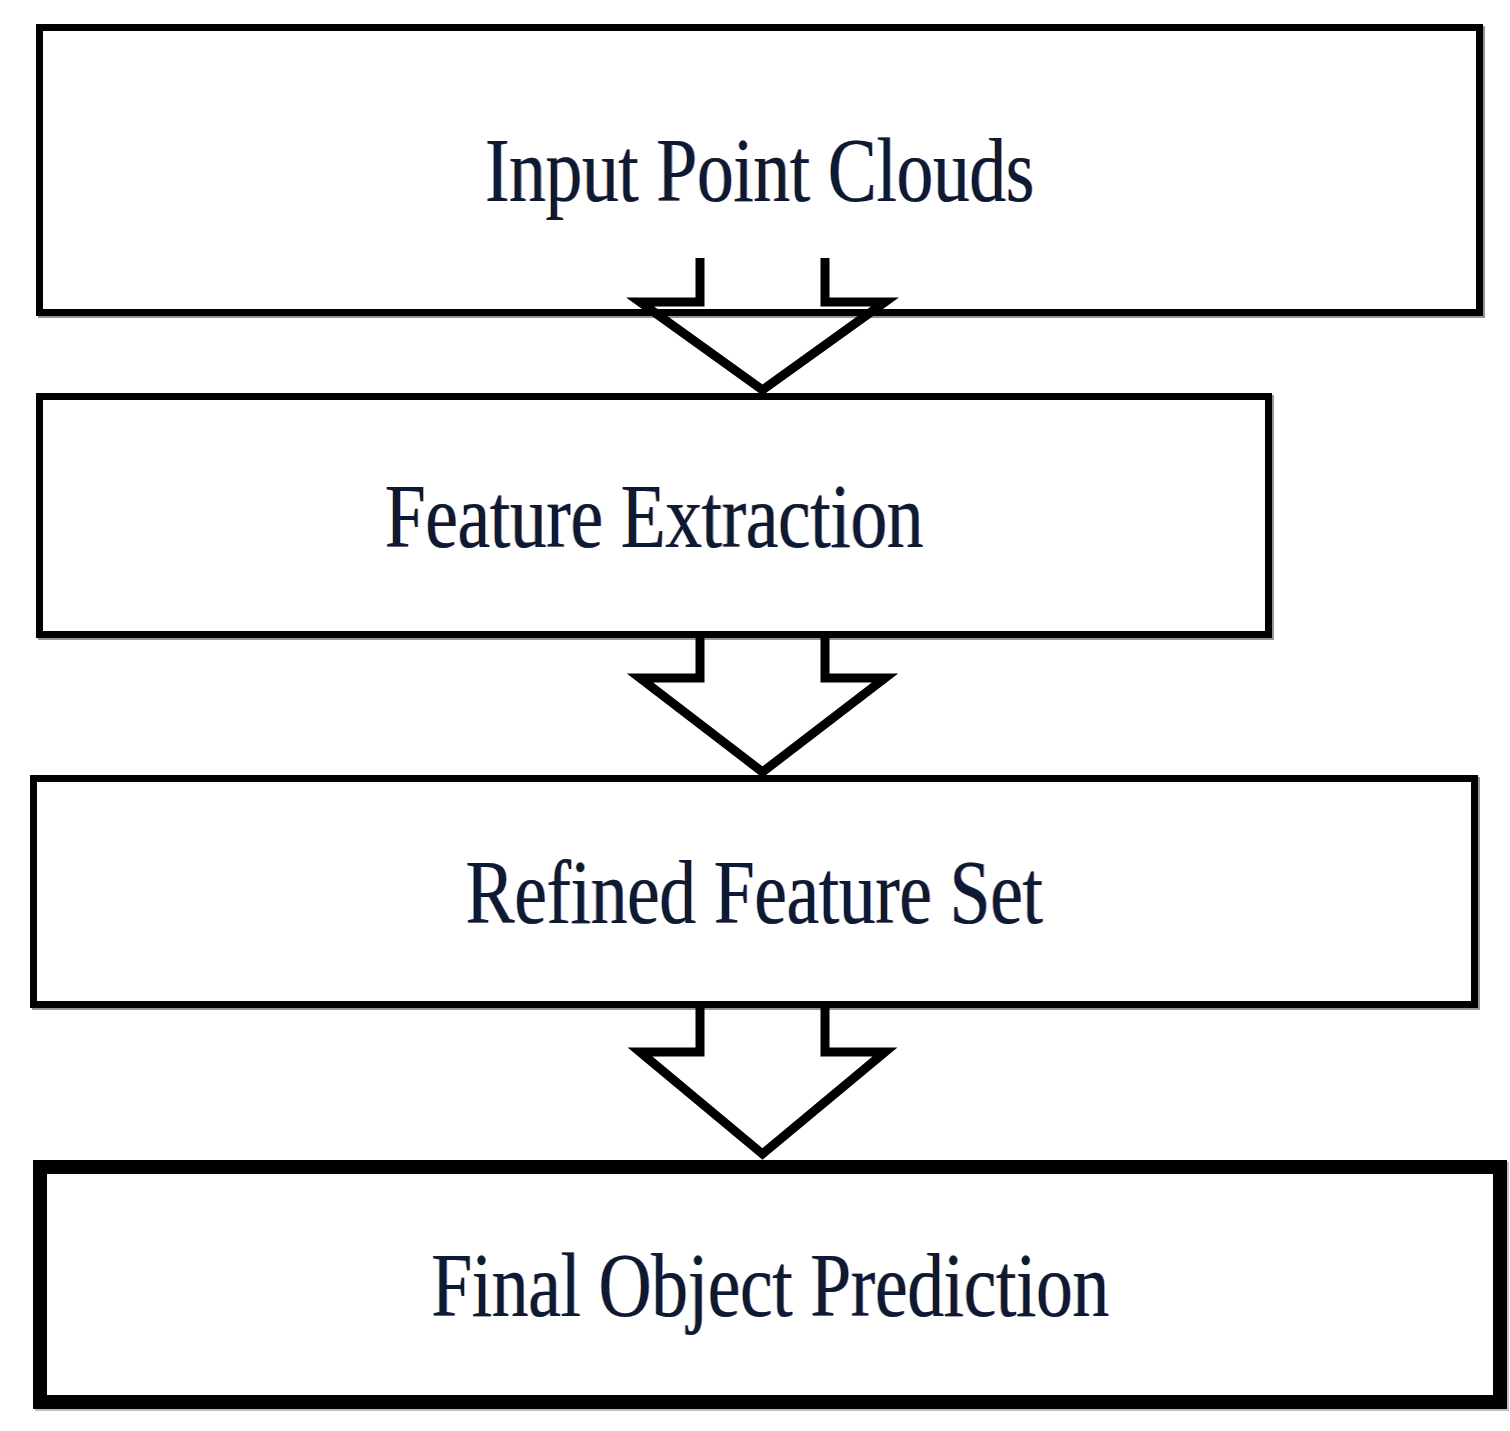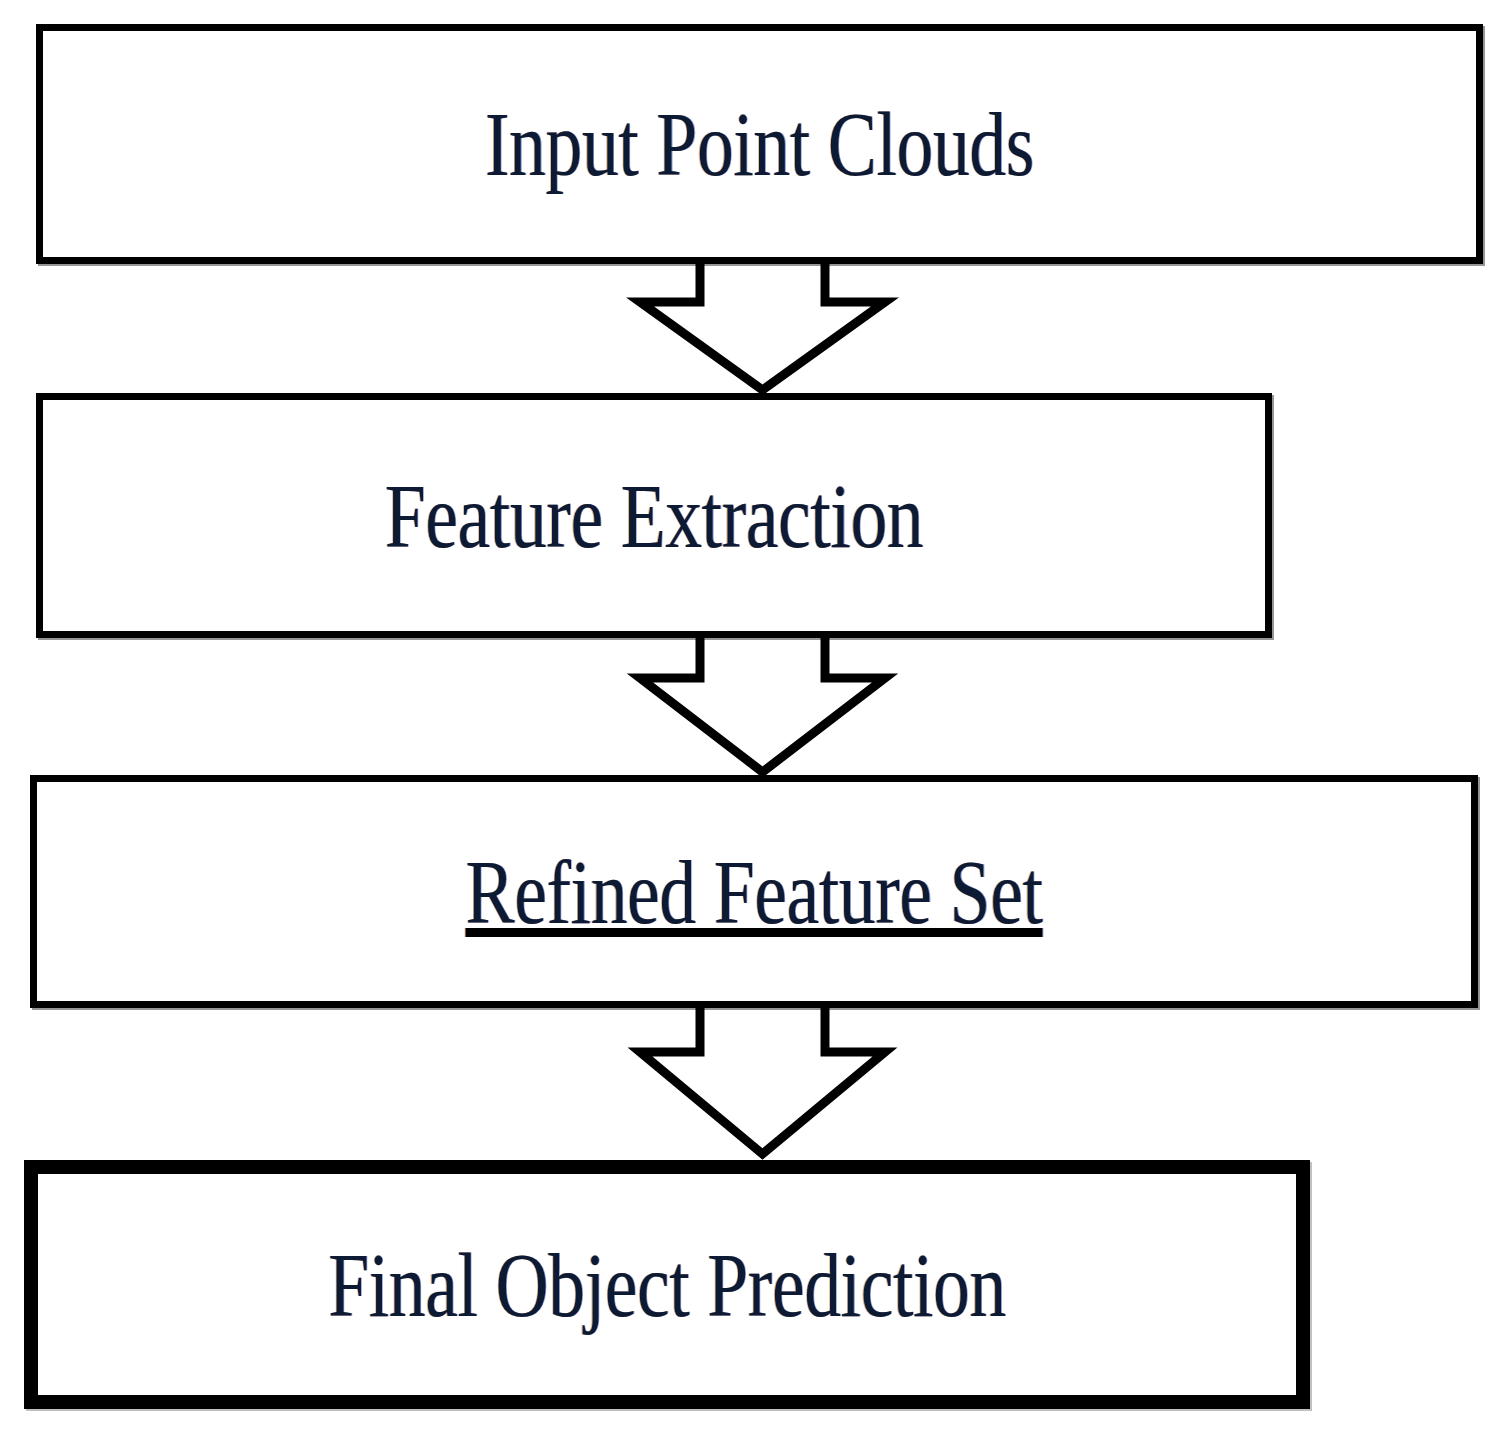--- a/index.html
+++ b/index.html
@@ -54,24 +54,24 @@
     letter-spacing: -0.5px;
     transform: scaleX(0.80);
     transform-origin: center center;
     white-space: nowrap;
     text-shadow:
       -1px 0 0 rgba(200,110,30,0.55),
        1px 0 0 rgba(40,80,200,0.55);
   }
 
   
-  #box-input-point-clouds   { left: 36px;  top: 24px;   width: 1447px; height: 240px; }
+  #box-input-point-clouds   { left: 36px;  top: 24px;   width: 1447px; height: 292px; }
   #box-feature-extraction   { left: 36px;  top: 393px;  width: 1236px; height: 245px; }
-  #box-refined-feature-set  { left: 30px;  top: 775px;  width: 1448px; height: 233px; text-decoration: underline; }
-  #box-final-prediction     { left: 24px;  top: 1160px; width: 1286px; height: 249px; }
+  #box-refined-feature-set  { left: 30px;  top: 775px;  width: 1448px; height: 233px; }
+  #box-final-prediction     { left: 33px;  top: 1160px; width: 1474px; height: 249px; }
 
   
   .flow-arrow {
     position: absolute;
     left: 625px;
     width: 275px;
   }
   .flow-arrow svg {
     display: block;
     width: 100%;

